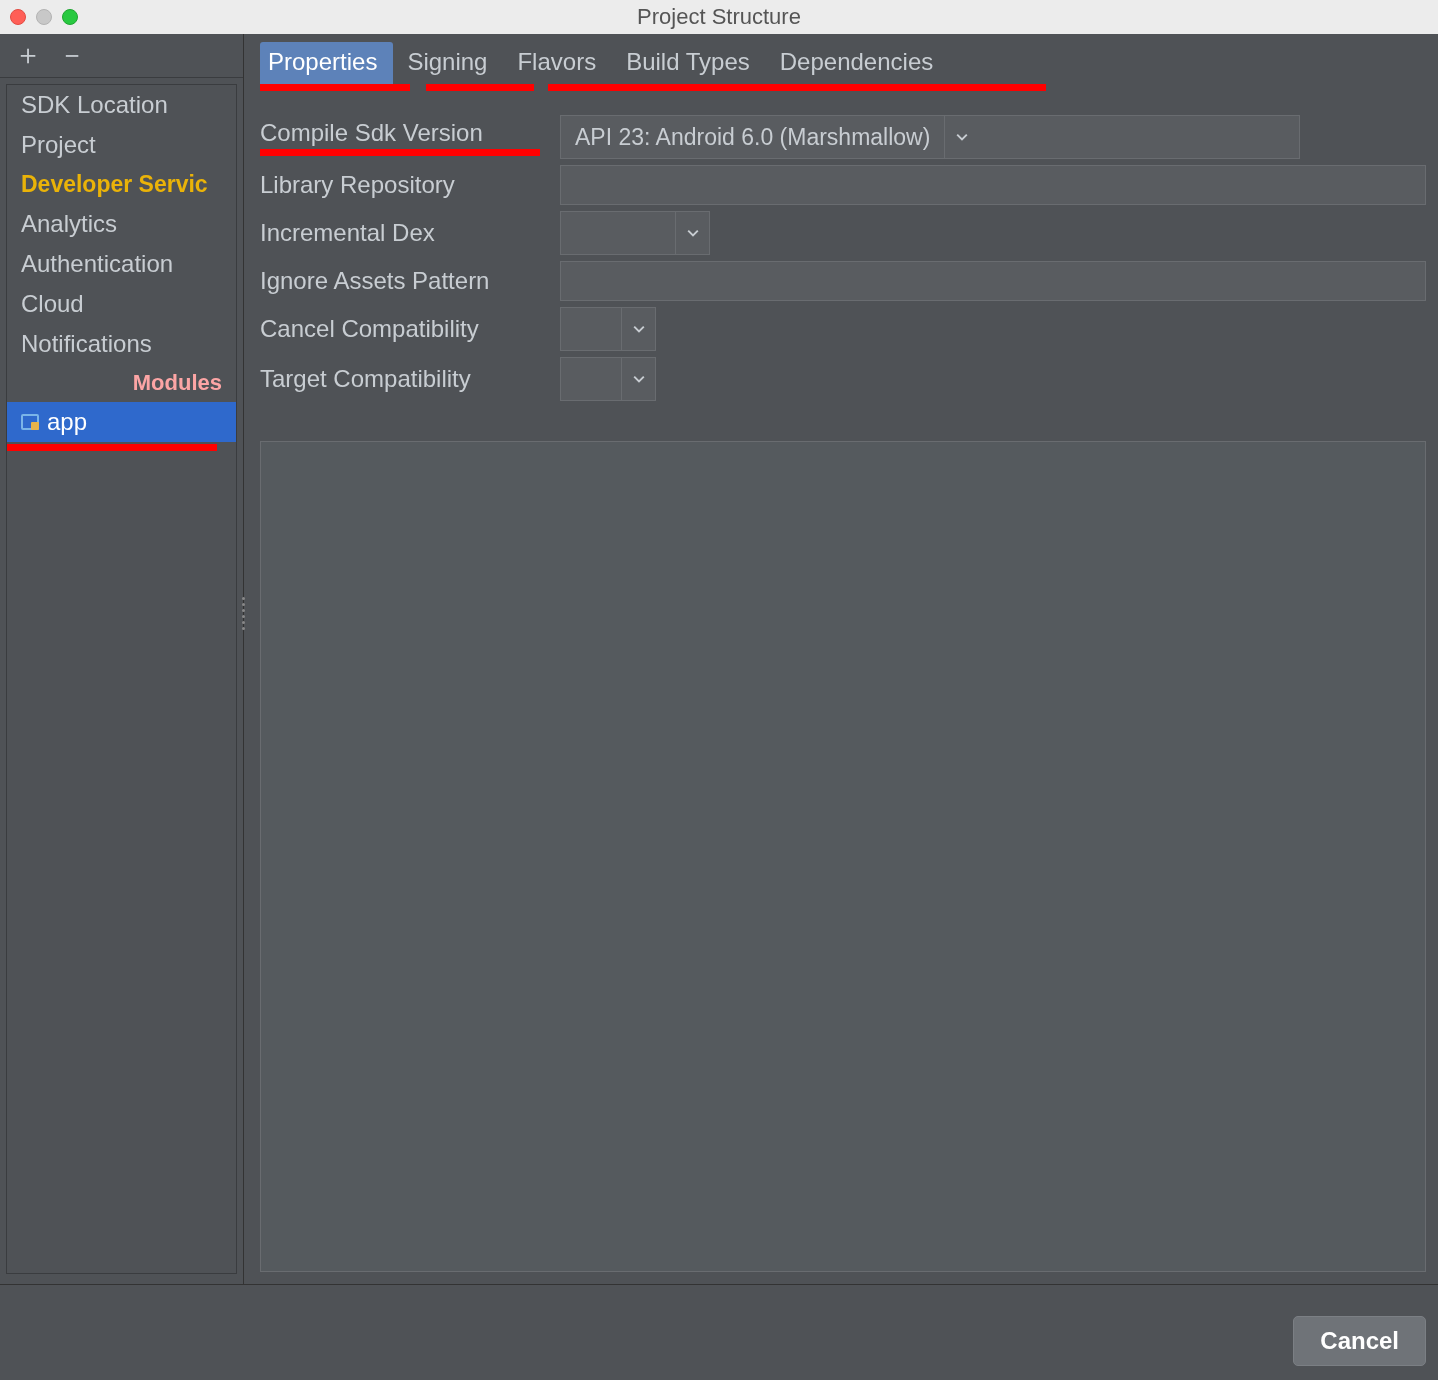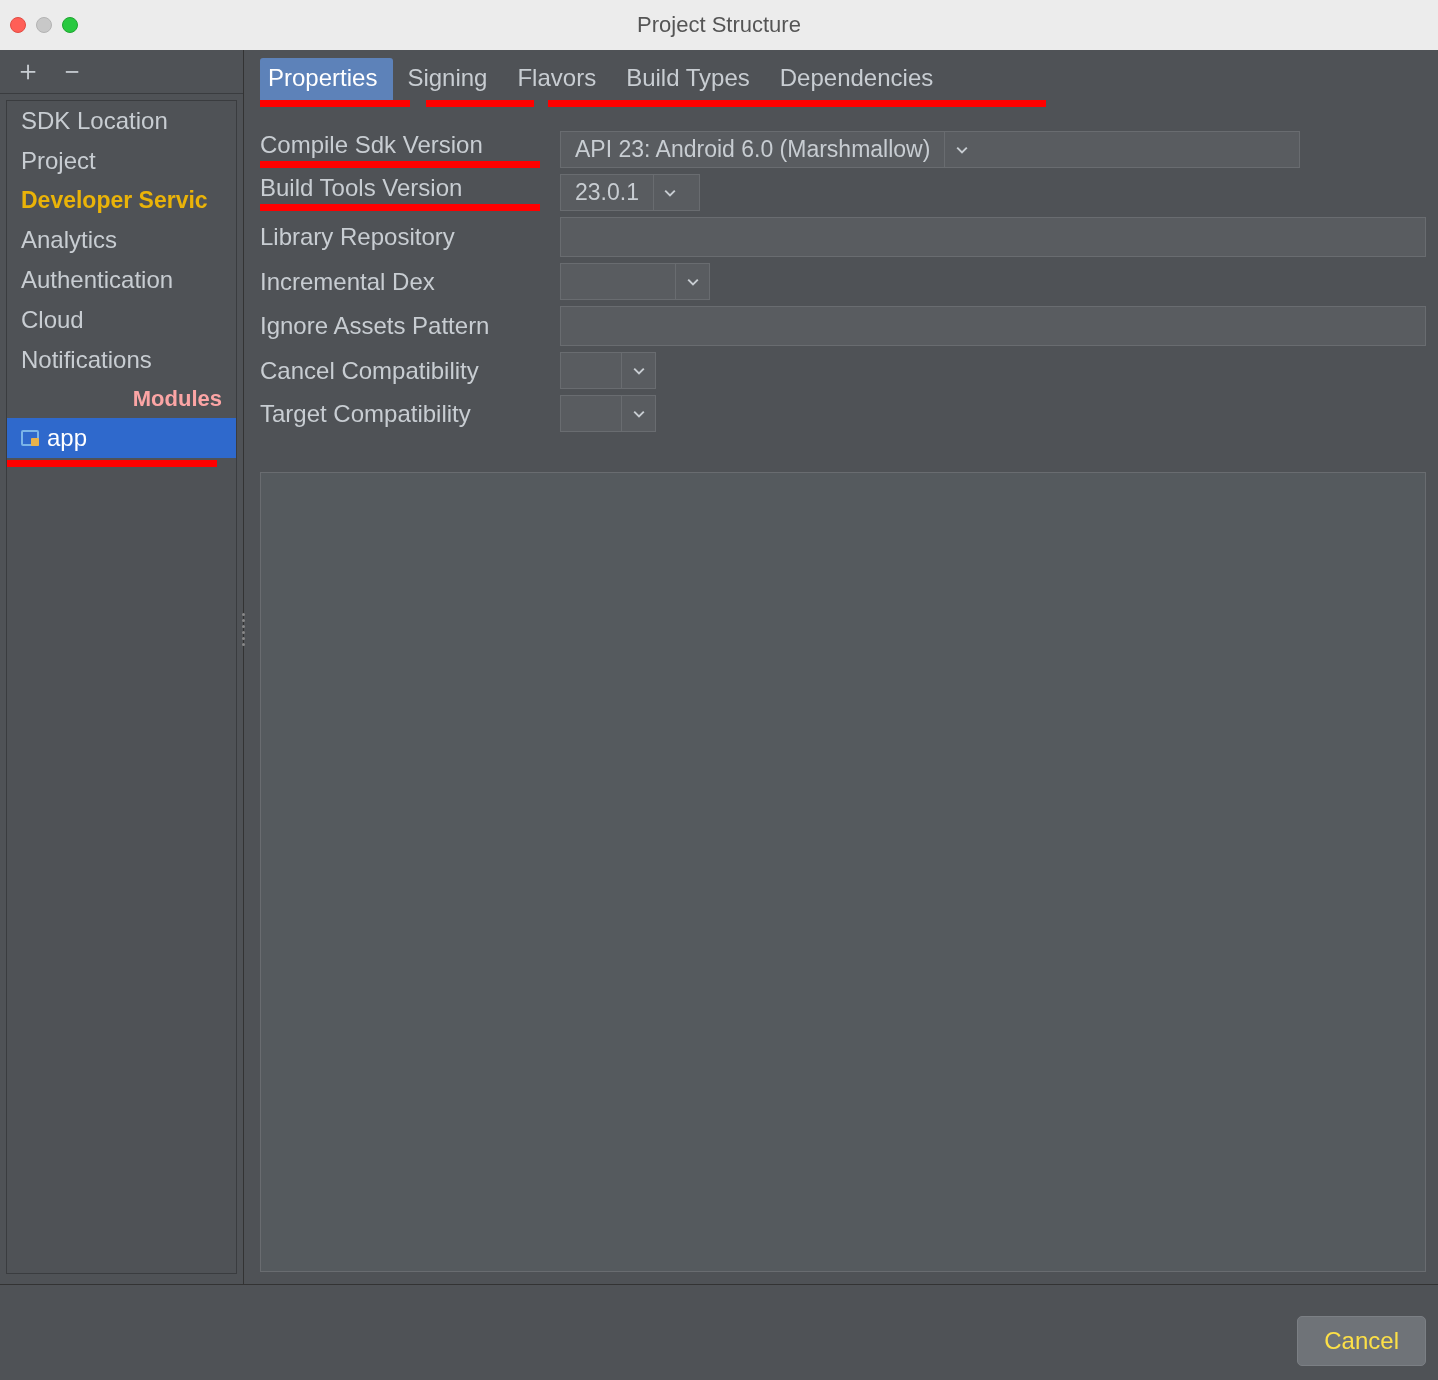--- a/index.html
+++ b/index.html
@@ -8,21 +8,21 @@
     background: #4f5256;
     color: #c8cdd2;
     width: 1438px;
     height: 1380px;
     overflow: hidden;
     display: flex;
     flex-direction: column;
   }
   
   .titlebar {
-    height: 50px;
+    height: 34px;
     background: #ececec;
     display: flex;
     align-items: center;
     position: relative;
     padding-left: 10px;
   }
   .traffic-lights { display: flex; gap: 10px; align-items: center; }
   .dot { width: 16px; height: 16px; border-radius: 50%; }
   .dot.red { background: #ff5f57; border:1px solid #e24c42;}
   .dot.yellow { background: #c8c8c8; border:1px solid #b3b3b3;}
@@ -175,21 +175,21 @@
     width: 280px;
     color: #c8cdd2;
     font-size: 24px;
   }
   .row .label-wrap { display:flex; flex-direction:column; width:280px;}
   .select {
     display: flex;
     align-items: center;
     border: 1px solid #696c70;
     background: #595c60;
-    height: 37px;
+    height: 44px;
   }
   .select .value {
     padding: 0 14px;
     color: #c8cdd2;
     font-size: 23px;
     white-space: nowrap;
     overflow: hidden;
   }
   .select .caret {
     width: 34px;
@@ -222,24 +222,25 @@
     background: #4f5256;
     border-top: 1px solid #333;
     display: flex;
     justify-content: flex-end;
     align-items: flex-end;
     padding: 0 12px 14px 0;
   }
   .btn {
     background: #6f7378;
     border: 1px solid #7b7f84;
-    color: #fde047;
+    color: #ffffff;
     font-size: 24px;
     padding: 10px 26px;
     border-radius: 5px;
+    font-weight: bold;
   }
 </style>
 </head>
 <body>
 
 <div class="titlebar">
   <div class="traffic-lights">
     <div class="dot red"></div>
     <div class="dot yellow"></div>
     <div class="dot green"></div>
@@ -303,34 +304,20 @@
         <div class="select wide">
           <div class="value">API 23: Android 6.0 (Marshmallow)</div>
           <div class="caret">
             <svg viewBox="0 0 10 10">
                 <path d="M1 3 L5 7 L9 3" stroke="#c8cdd2" stroke-width="1.6" fill="none"></path>
               </svg>
           </div>
         </div>
       </div>
 
-      <div class="row">
-        <div class="label-wrap">
-          <span class="row-label">Build Tools Version</span>
-          <div class="red-bar" style="width:280px;"></div>
-        </div>
-        <div class="select small">
-          <div class="value">23.0.1</div>
-          <div class="caret">
-            <svg viewBox="0 0 10 10">
-                <path d="M1 3 L5 7 L9 3" stroke="#c8cdd2" stroke-width="1.6" fill="none"></path>
-              </svg>
-          </div>
-        </div>
-      </div>
 
       <div class="row">
         <span class="row-label">Library Repository</span>
         <div class="input"></div>
       </div>
 
       <div class="row">
         <span class="row-label">Incremental Dex</span>
         <div class="select small" style="width:150px;">
           <div class="value" style="flex:1;"></div>

